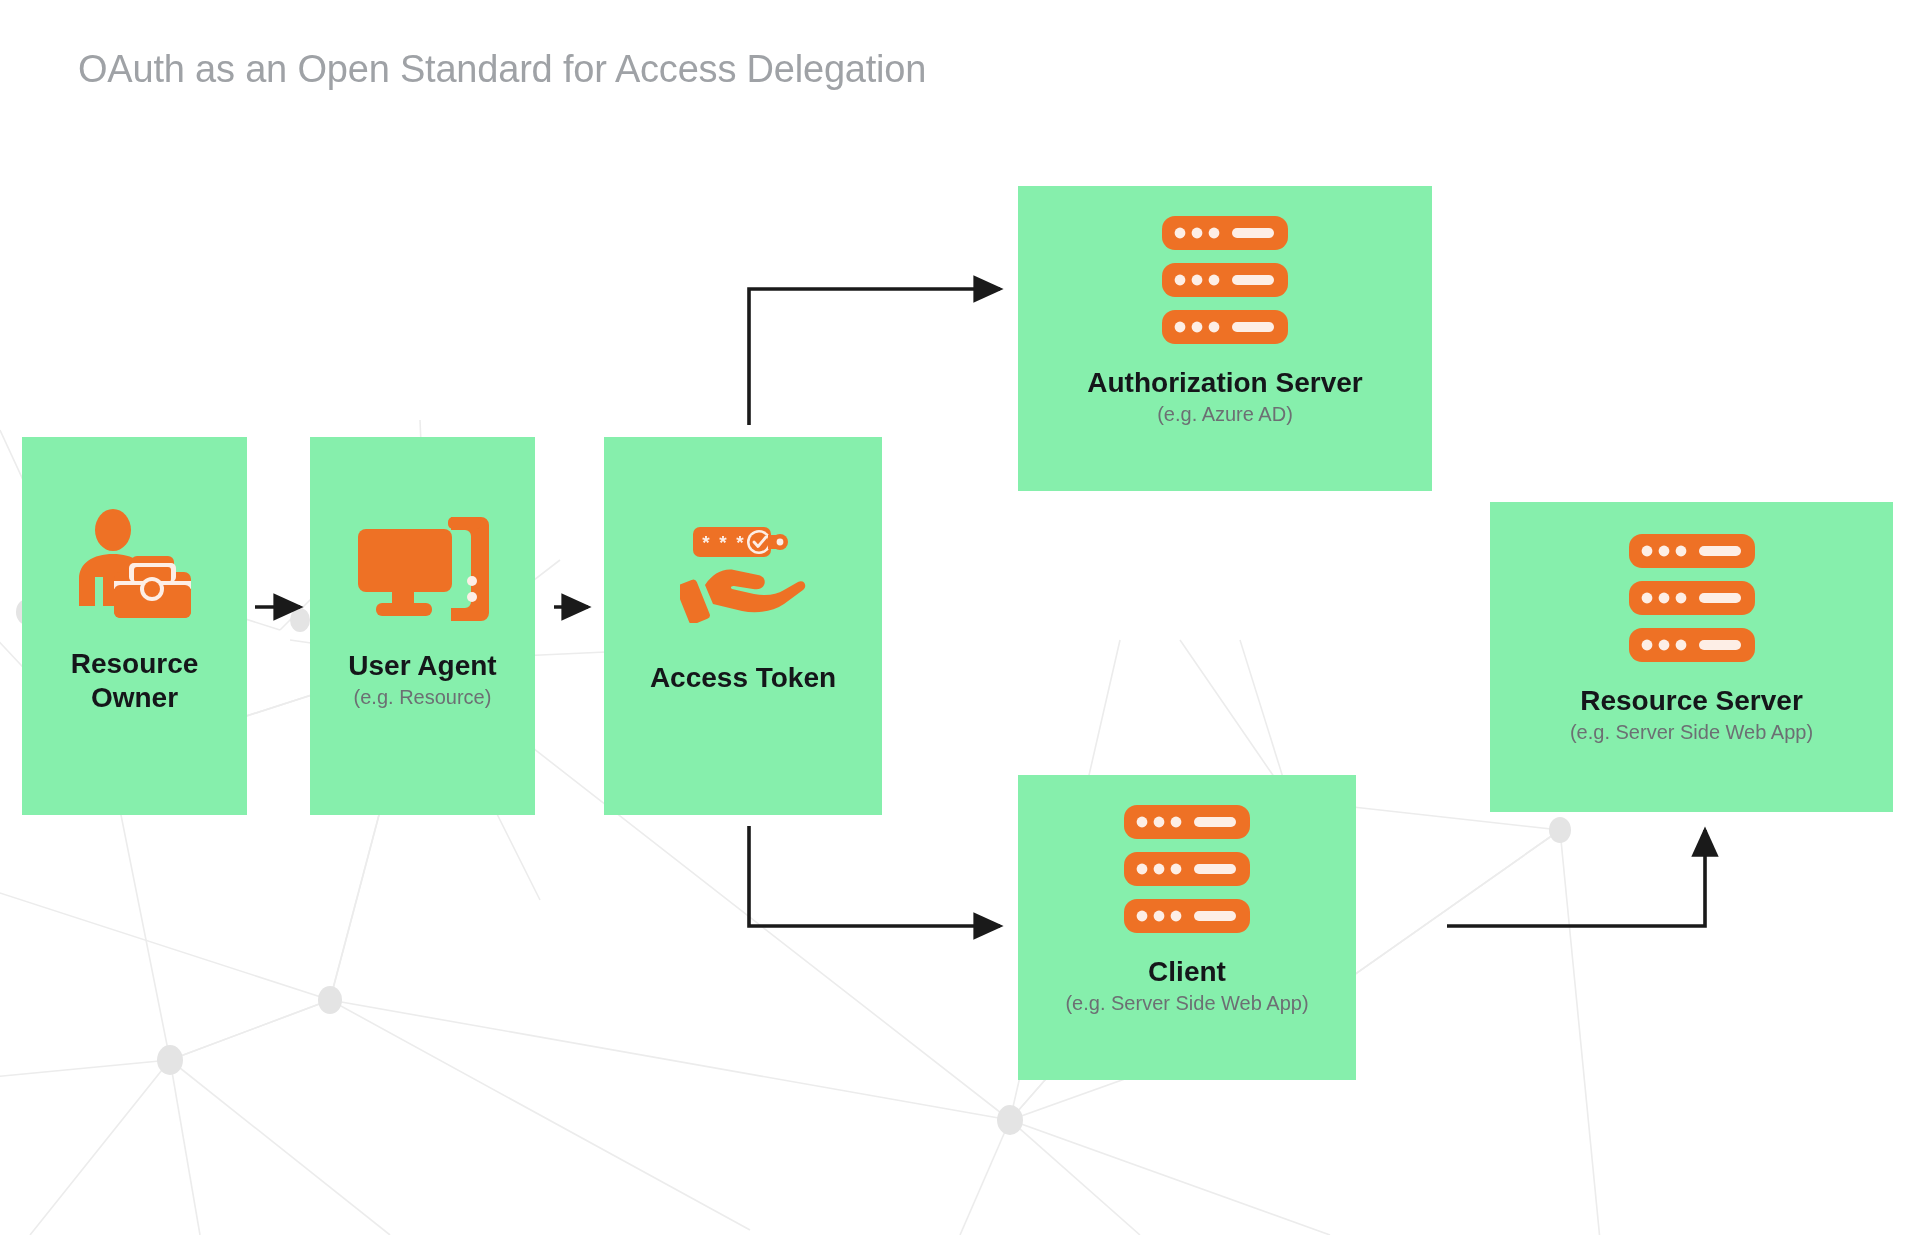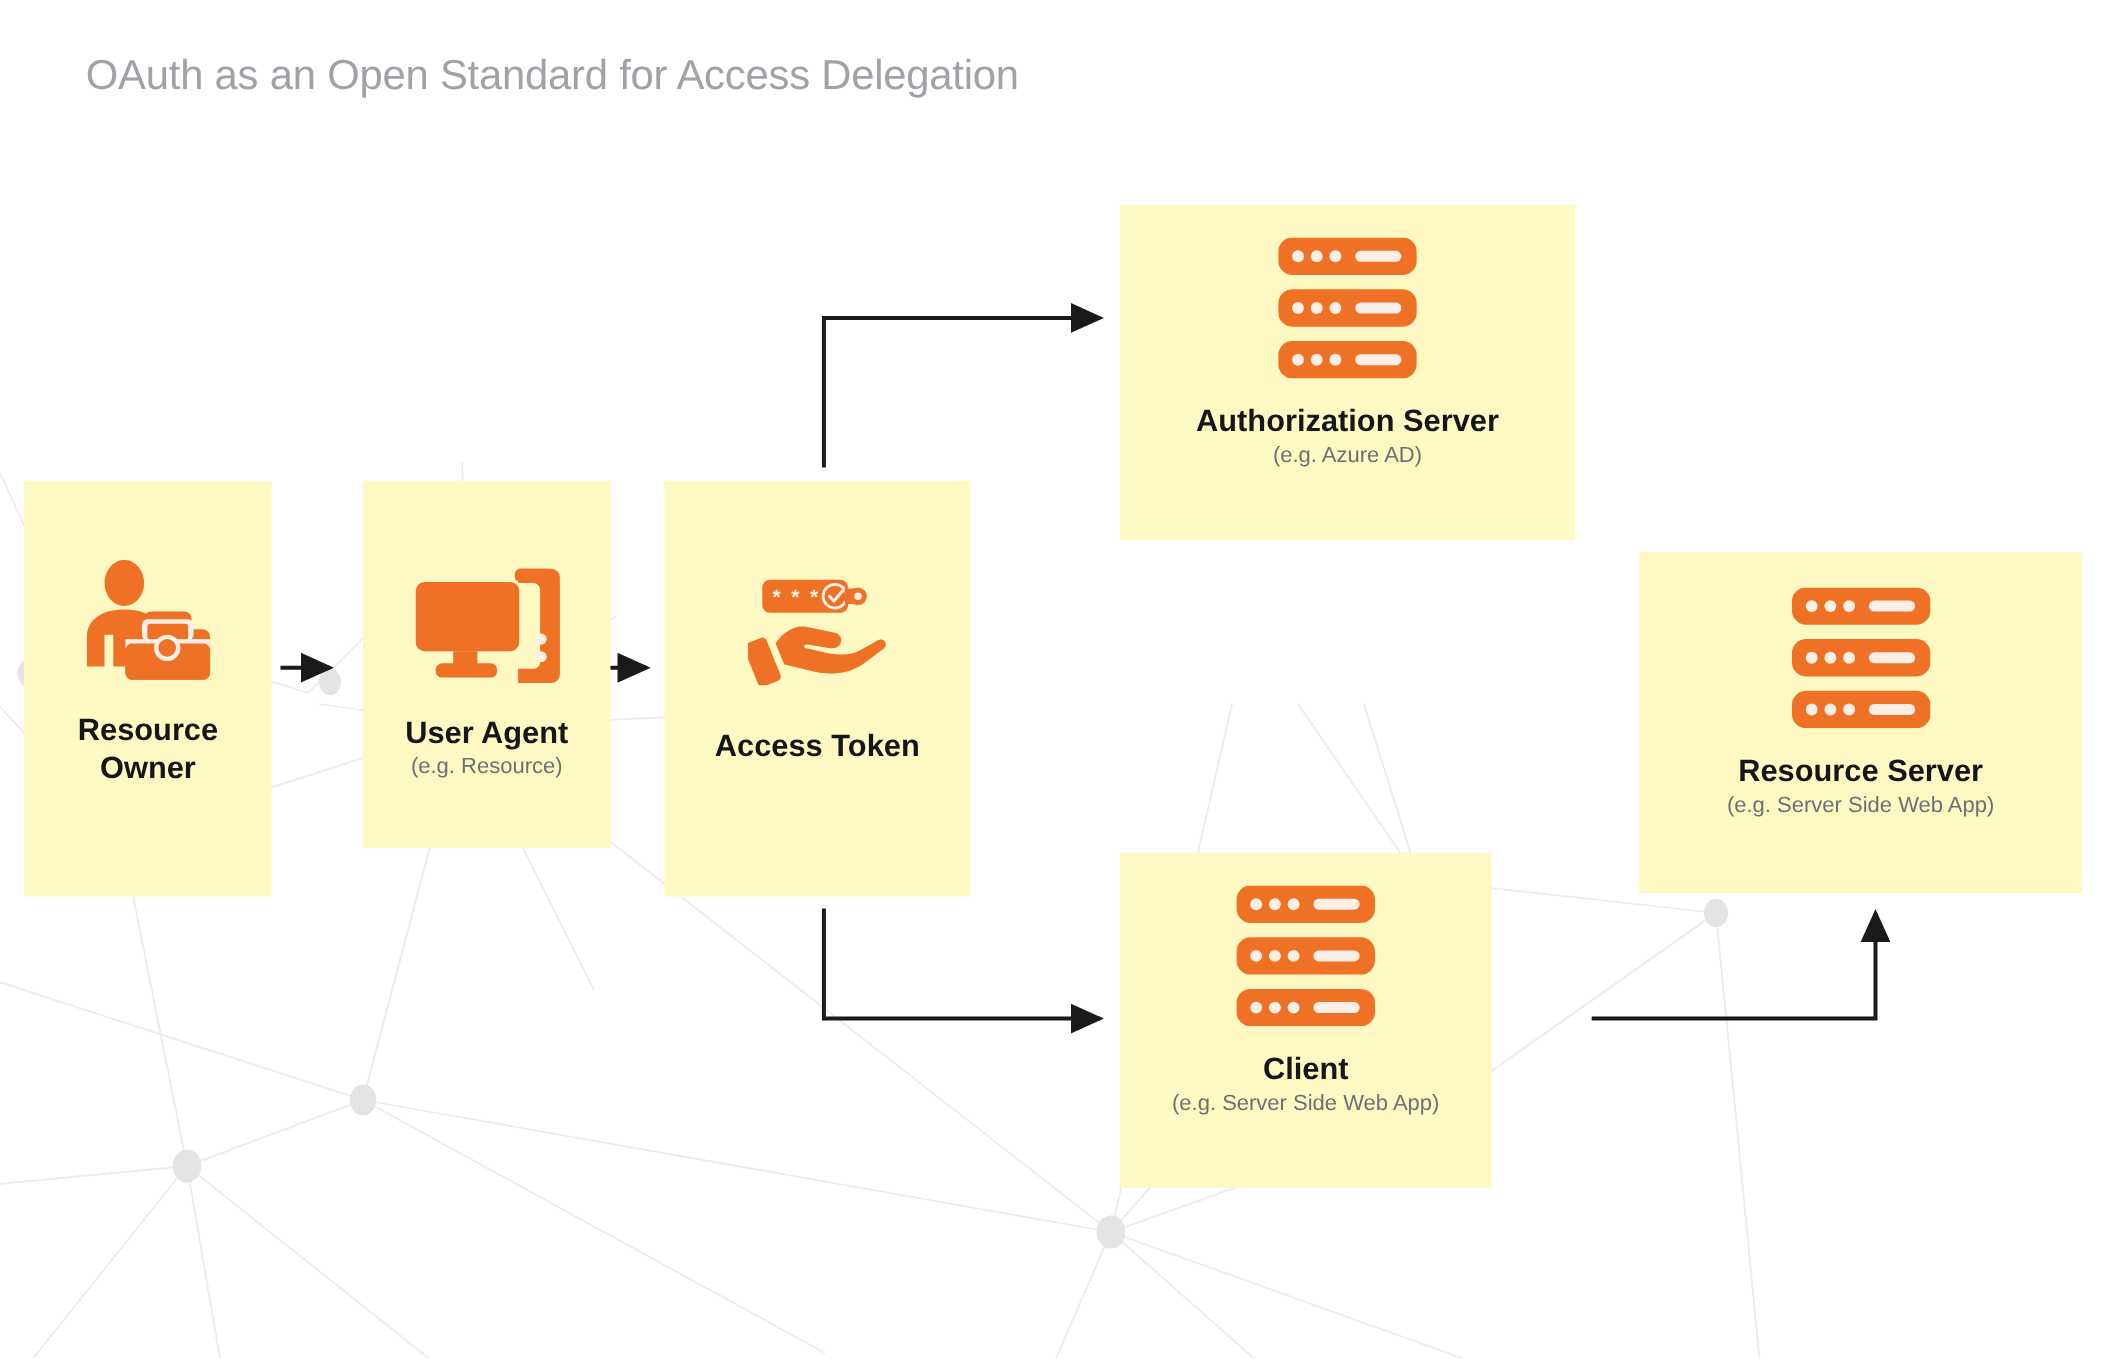--- a/index.html
+++ b/index.html
@@ -49,21 +49,21 @@
     font-size: 38px;
     font-weight: normal;
     color: #9fa2a6;
     letter-spacing: -0.2px;
     white-space: nowrap;
   }
 
   
   .node-box {
     position: absolute;
-    background: #fef9c3;
+    background: #86efac;
     box-sizing: border-box;
     display: flex;
     flex-direction: column;
     align-items: center;
   }
 
   .node-icon {
     display: block;
   }
 
@@ -81,21 +81,21 @@
     font-weight: normal;
     color: #6c6f73;
     text-align: center;
     line-height: 1.25;
     margin-top: 2px;
     white-space: nowrap;
   }
 
   
   #box-resource-owner { left: 22px;   top: 437px; width: 225px; height: 378px; }
-  #box-user-agent     { left: 330px;  top: 437px; width: 225px; height: 334px; }
+  #box-user-agent     { left: 310px;  top: 437px; width: 225px; height: 378px; }
   #box-access-token   { left: 604px;  top: 437px; width: 278px; height: 378px; }
   #box-auth-server    { left: 1018px; top: 186px; width: 414px; height: 305px; }
   #box-client         { left: 1018px; top: 775px; width: 338px; height: 305px; }
   #box-resource-server{ left: 1490px; top: 502px; width: 403px; height: 310px; }
 
   #box-resource-owner  .icon-wrap { margin-top: 72px; }
   #box-user-agent      .icon-wrap { margin-top: 78px; }
   #box-access-token    .icon-wrap { margin-top: 88px; }
   #box-auth-server     .icon-wrap { margin-top: 30px; }
   #box-client          .icon-wrap { margin-top: 30px; }

